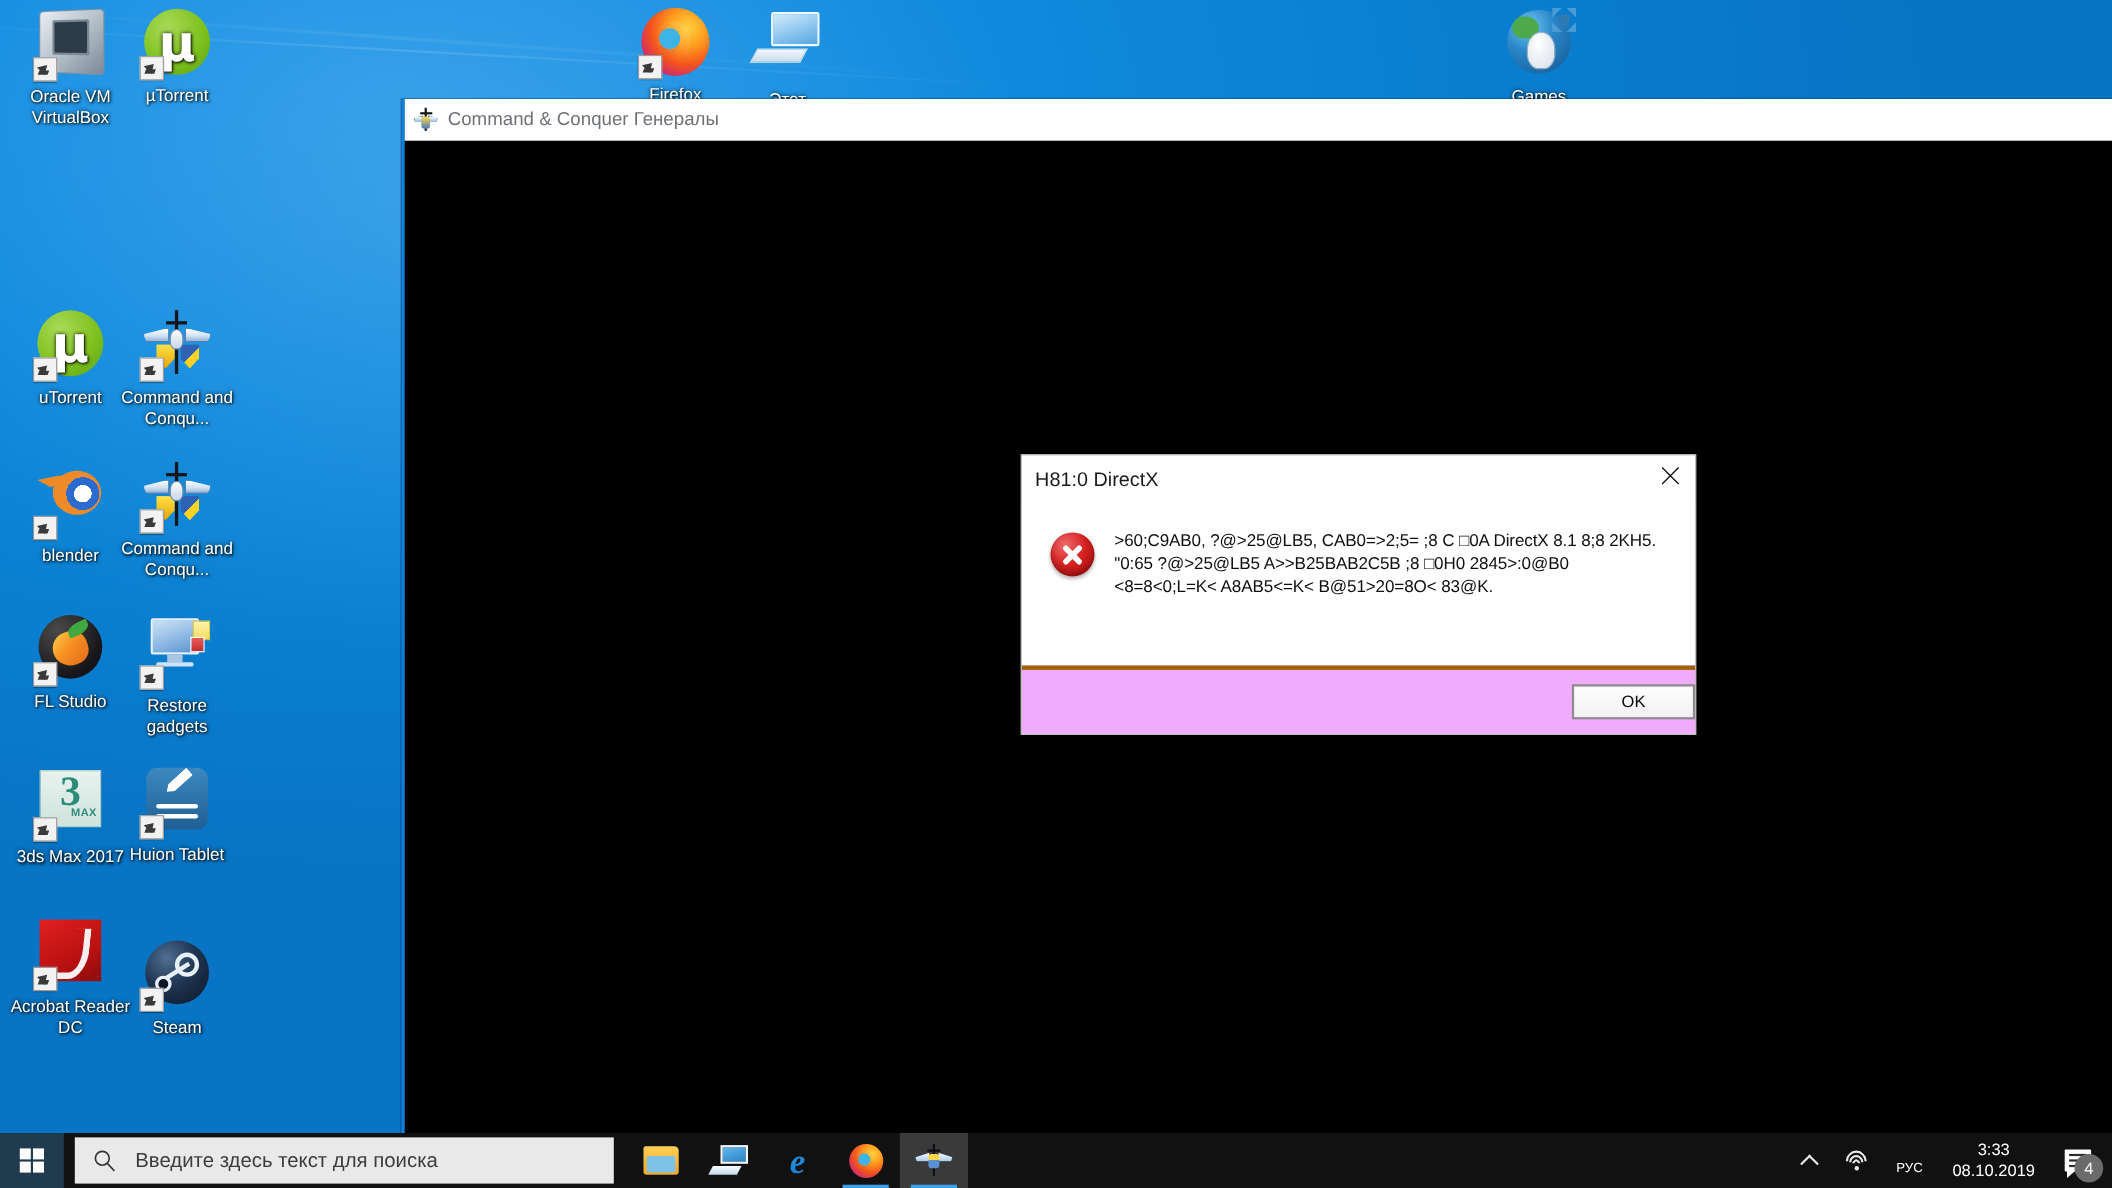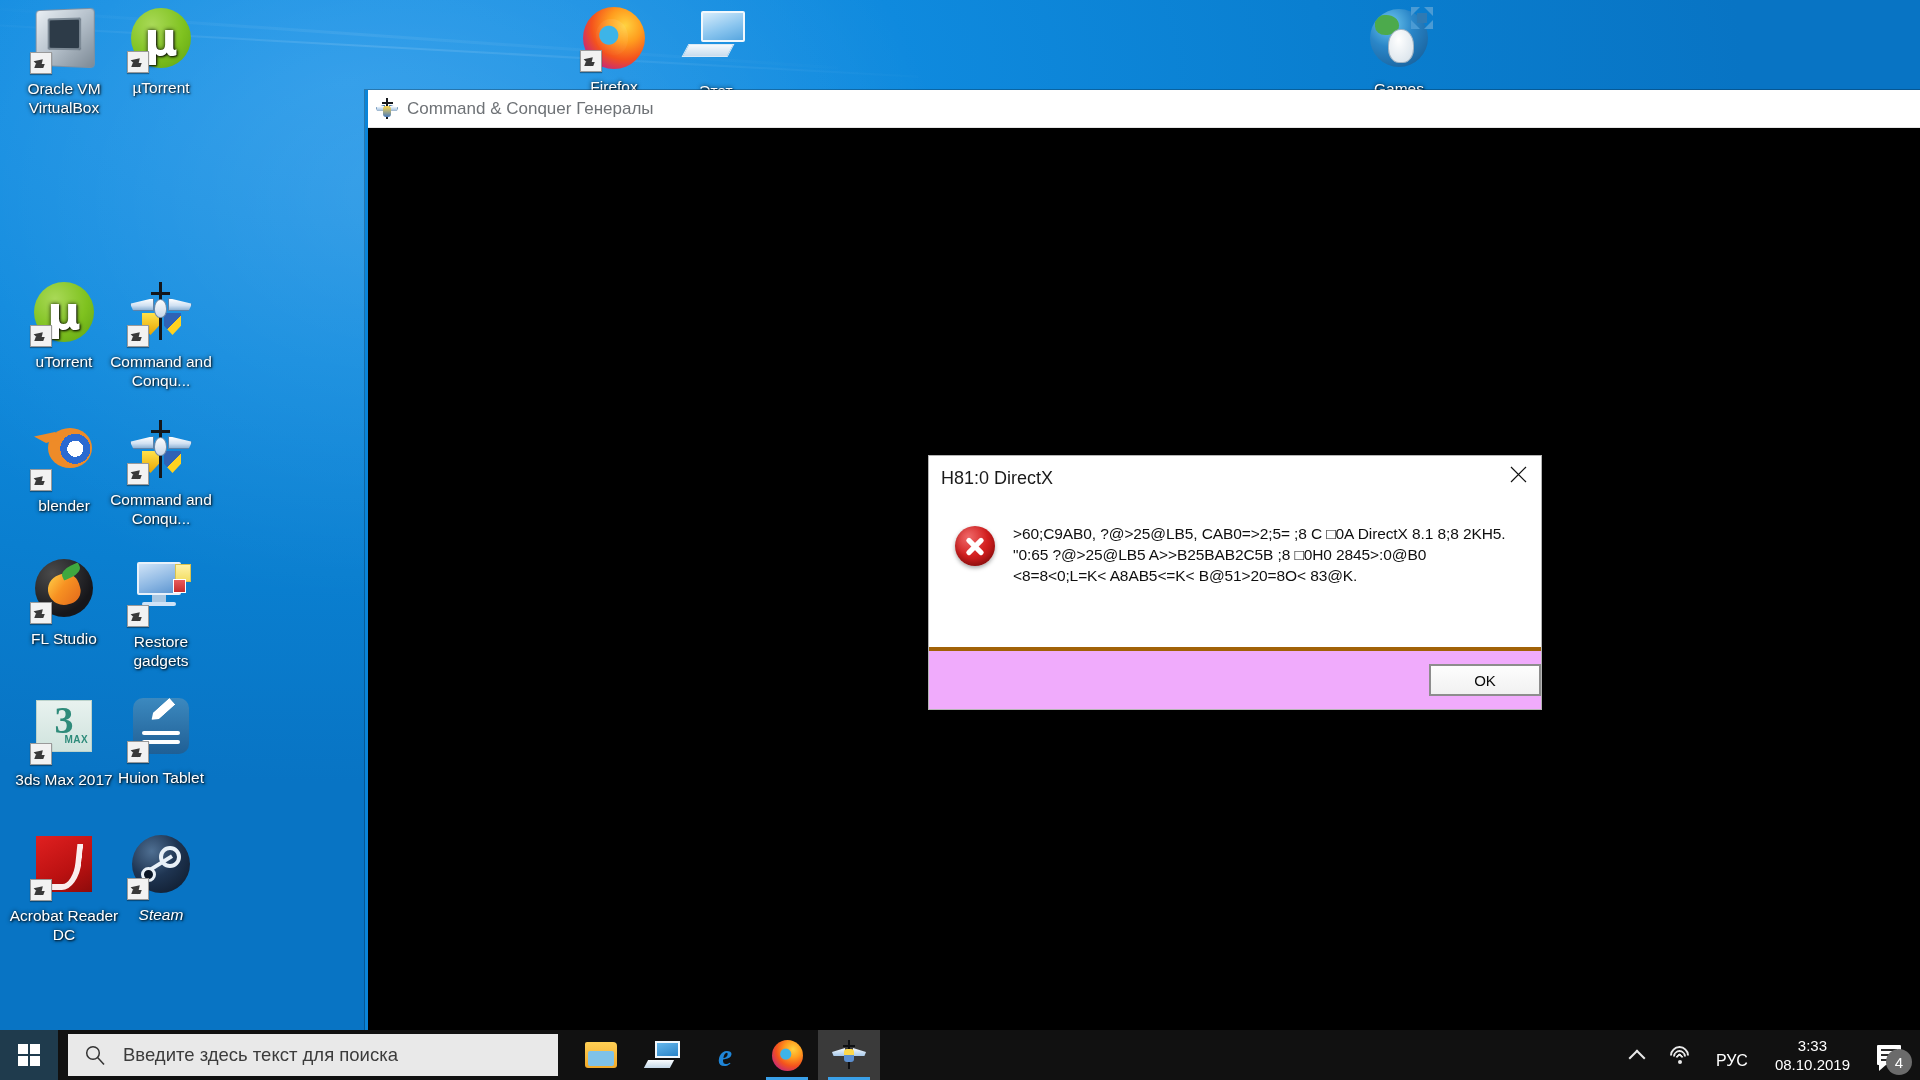--- a/index.html
+++ b/index.html
@@ -401,21 +401,21 @@
     white-space: nowrap;
   }
   #game-canvas {
     width: 100%; height: calc(100% - 38px);
     background: #000;
   }
 
   
   #error-dialog {
     position: absolute;
-    left: 928px; top: 455px;
+    left: 928px; top: 413px;
     width: 614px; height: 255px;
     background: #ffffff;
     border: 1px solid #b4b4b4;
     box-shadow: 0 3px 14px rgba(0,0,0,.35);
     display: flex; flex-direction: column;
     font-family: "Liberation Sans", sans-serif;
   }
   #dialog-titlebar {
     height: 44px;
     display: flex; align-items: flex-start;
@@ -628,21 +628,21 @@
   }
   .wifi-icon .a1 { left: 1px;  top: 0px;  width: 19px; height: 19px; }
   .wifi-icon .a2 { left: 4px;  top: 4px;  width: 13px; height: 13px; }
   .wifi-icon .a3 { left: 7px;  top: 8px;  width: 7px;  height: 7px; }
   .wifi-icon .dot {
     position: absolute; left: 9px; bottom: 0;
     width: 4px; height: 4px; background: #e8e8e8; border-radius: 50%;
     border: none; transform: none;
   }
   #lang-indicator {
-    font-size: 16px; color: #ffffff;
+    font-size: 12px; color: #ffffff;
     font-family: "Liberation Sans", sans-serif;
     padding: 0 13px;
     margin-top: 12px;
   }
   #clock {
     text-align: center;
     color: #ffffff;
     font-size: 15px;
     line-height: 19px;
     padding: 0 14px;
@@ -835,21 +835,21 @@
   </div>
 
   <div class="icon-cell" style="left:8px; top:832px;">
     <div class="icon-art">
       <div class="art-acrobat"></div>
       <div class="shortcut-arrow"></div>
     </div>
     <span class="icon-label">Acrobat Reader DC</span>
   </div>
 
-  <div class="icon-cell" style="left:105px; top:832px;font-style:italic;">
+  <div class="icon-cell" style="left:105px; top:852px;">
     <div class="icon-art">
       <div class="art-steam">
           <div class="big"></div>
           <div class="bar"></div>
           <div class="small"></div>
         </div>
       <div class="shortcut-arrow"></div>
     </div>
     <span class="icon-label">Steam</span>
   </div>

